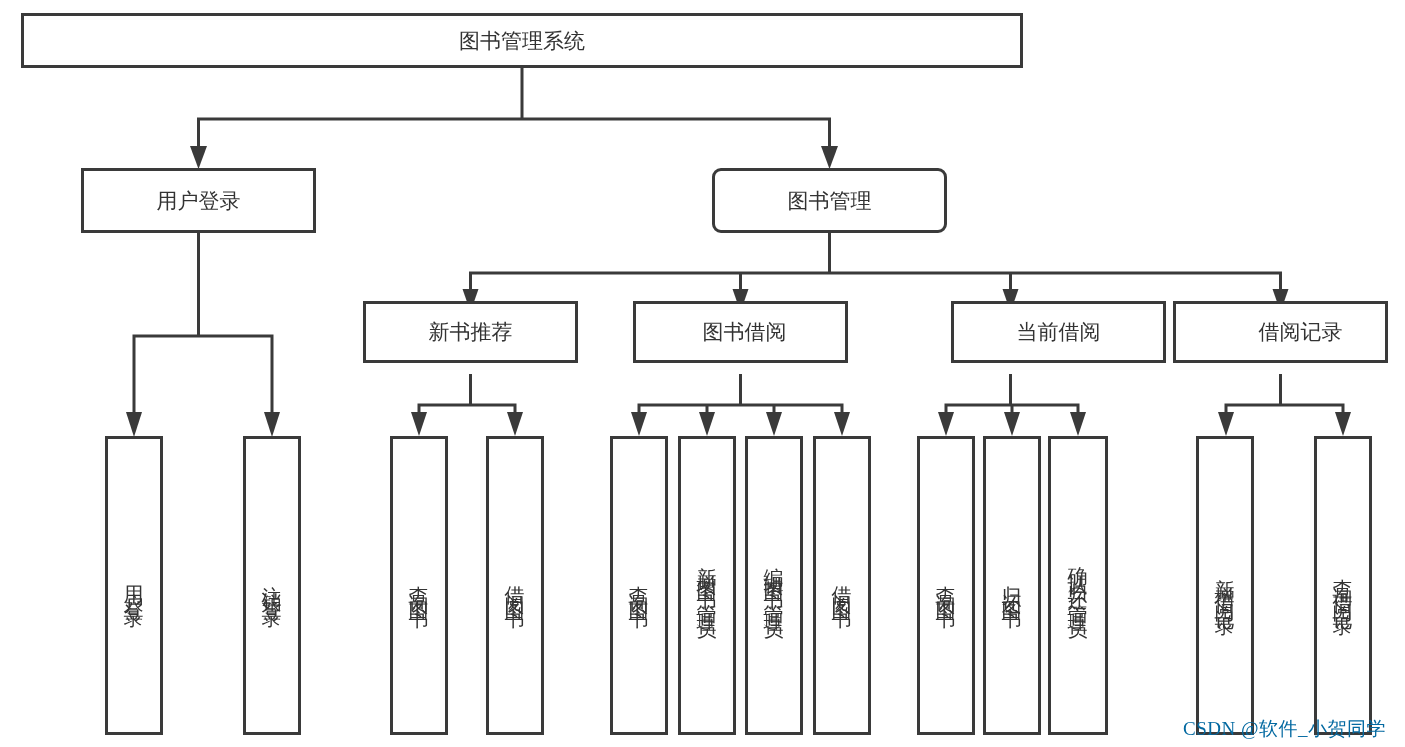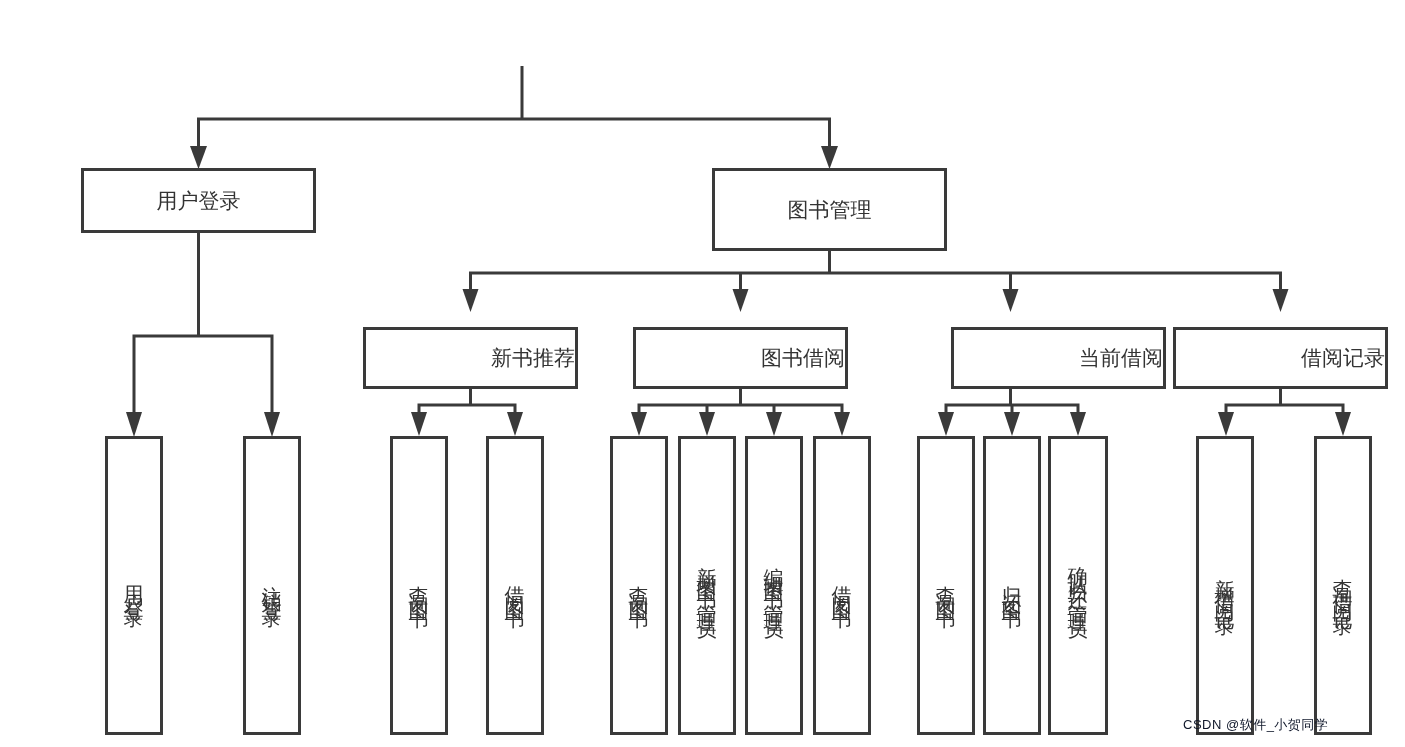--- a/index.html
+++ b/index.html
@@ -31,23 +31,23 @@
   }
   .node.leaf { font-size: 20px; }
   .vtext {
     writing-mode: vertical-rl;
     letter-spacing: 0.38em;
     color: #333333;
   }
   
   .n-root   { left: 21px;  top: 13px;  width: 1002px; height: 55px; }
   .n-login  { left: 81px;  top: 168px; width: 235px;  height: 65px; }
-  .n-mgmt   { left: 712px; top: 168px; width: 235px;  height: 83px; }
+  .n-mgmt   { left: 712px; top: 168px; width: 235px;  height: 65px; border-radius: 9px; }
   
-  .n-l3     { top: 327px; width: 215px; height: 62px; justify-content: flex-end; }
+  .n-l3     { top: 301px; width: 215px; height: 62px; }
   .n-rec    { left: 363px; }
   .n-bor    { left: 633px; padding-left: 8px; }
   .n-cur    { left: 903px; margin-left: 48px; }
   .n-recd   { left: 1173px; padding-left: 40px; }
   
   .lf       { top: 436px; width: 58px; height: 299px; }
   .lf-1  { left: 105px; }
   .lf-2  { left: 243px; }
   .lf-3  { left: 390px; }
   .lf-4  { left: 486px; }
@@ -57,24 +57,25 @@
   .lf-8  { left: 813px; }
   .lf-9  { left: 917px; }
   .lf-10 { left: 983px; }
   .lf-11 { left: 1048px; width: 60px; }
   .lf-12 { left: 1196px; }
   .lf-13 { left: 1314px; }
   .watermark {
     position: absolute;
     left: 1183px;
     top: 716px;
-    font-size: 13px;
-    color: #0f172a;
+    font-size: 19px;
+    color: #0369a1;
     letter-spacing: 0.5px;
     white-space: nowrap;
+    font-family: Liberation Serif, serif;
   }
 </style>
 </head>
 <body>
 
 <div class="canvas">
 
   <svg class="connectors" viewBox="0 0 1405 747" xmlns="http://www.w3.org/2000/svg">
     <g stroke="#3a3a3a" stroke-width="3" fill="none">
 
@@ -115,20 +116,23 @@
 
       <polygon points="938,412 954,412 946,436"></polygon>
       <polygon points="1004,412 1020,412 1012,436"></polygon>
       <polygon points="1070,412 1086,412 1078,436"></polygon>
 
       <polygon points="1218,412 1234,412 1226,436"></polygon>
       <polygon points="1335,412 1351,412 1343,436"></polygon>
     </g>
   </svg>
 
+  <div class="node n-root">
+    <span>图书管理系统</span>
+  </div>
 
   <div class="node n-login">
     <span>用户登录</span>
   </div>
   <div class="node n-mgmt">
     <span>图书管理</span>
   </div>
 
   <div class="node n-l3 n-rec">
     <span>新书推荐</span>

